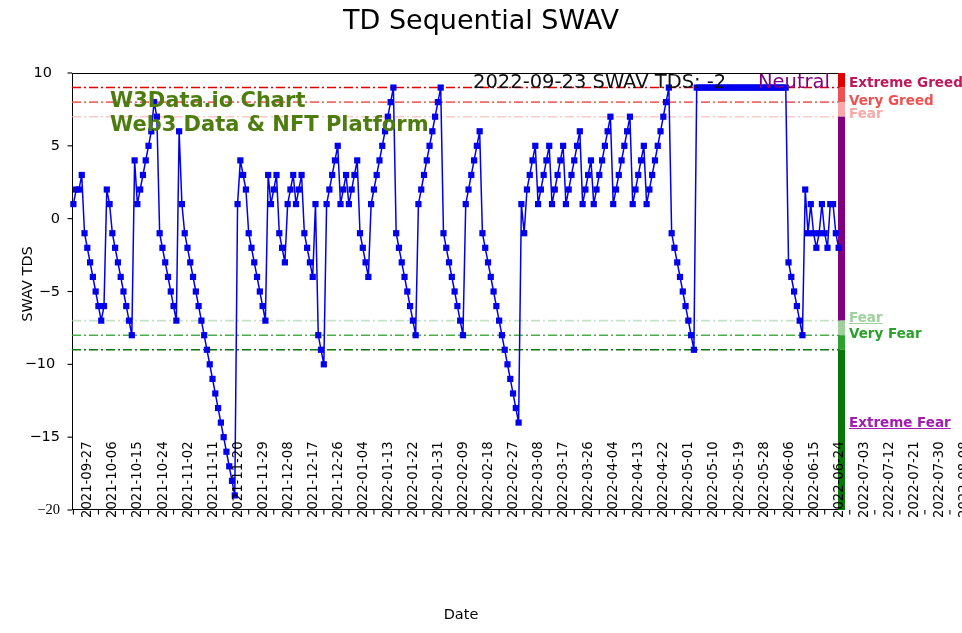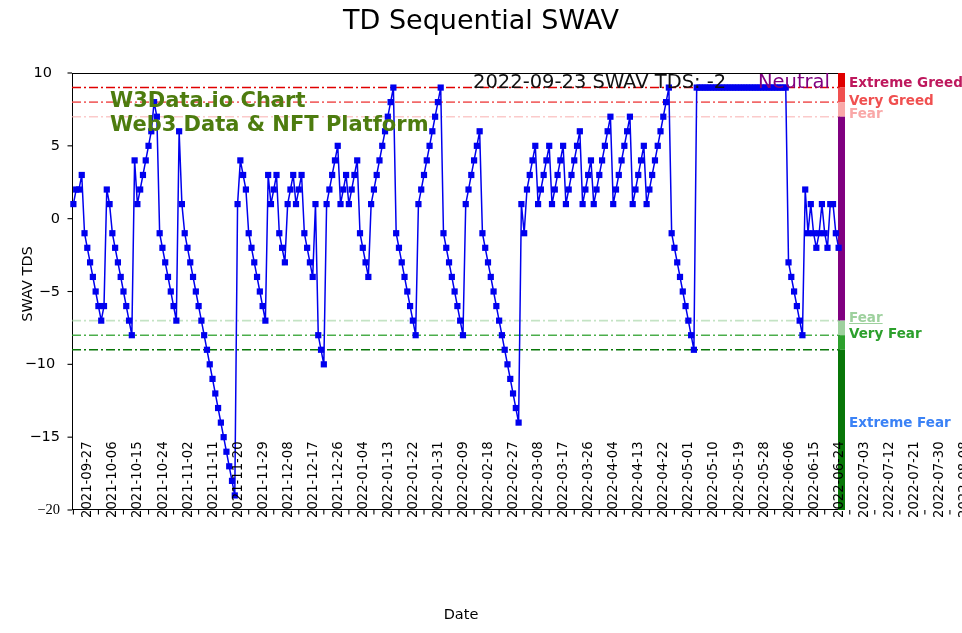--- a/index.html
+++ b/index.html
@@ -440,21 +440,21 @@
       <div class="xtick-label" style="left: 855.739px; top: 518px;">2022-07-03</div>
       <div class="xtick-label" style="left: 880.783px; top: 518px;">2022-07-12</div>
       <div class="xtick-label" style="left: 905.826px; top: 518px;">2022-07-21</div>
       <div class="xtick-label" style="left: 930.87px; top: 518px;">2022-07-30</div>
       <div class="xtick-label" style="left: 955.913px; top: 518px;">2022-08-08</div>
       <div class="zone-label" style="color: #be185d; left: 849px; top: 74.1967px;">Extreme Greed</div>
       <div class="zone-label" style="color: rgb(240, 80, 80); left: 849px; top: 91.6767px;">Very Greed</div>
       <div class="zone-label" style="color: rgb(249, 168, 168); left: 849px; top: 104.787px;">Fear</div>
       <div class="zone-label" style="color: rgb(158, 209, 158); left: 849px; top: 308.72px; text-decoration: underline;">Fear</div>
       <div class="zone-label" style="color: rgb(44, 160, 44); left: 849px; top: 324.743px;">Very Fear</div>
-      <div class="zone-label" style="color: #3b82f6; left: 849px; top: 413.6px;">Extreme Fear</div>
+      <div class="zone-label" style="color: #a21caf; left: 849px; top: 413.6px; text-decoration: underline;">Extreme Fear</div>
     </div>
 
   <div class="watermark" id="wm1" style="left:110px;top:88px;">W3Data.io Chart</div>
   <div class="watermark" id="wm2" style="left:110px;top:112px;">Web3 Data &amp; NFT Platform</div>
 
   <div id="annot-main" style="left:473px;top:70px;">2022-09-23 SWAV TDS: -2</div>
   <div id="annot-state" style="left:758px;top:70px;">Neutral</div>
 
   <div id="ylabel">SWAV TDS</div>
   <div id="xlabel">Date</div>

